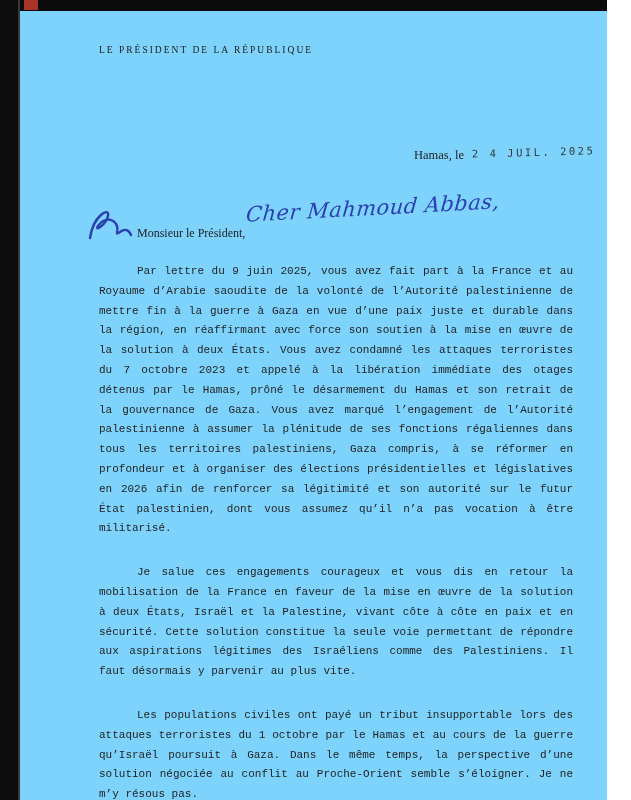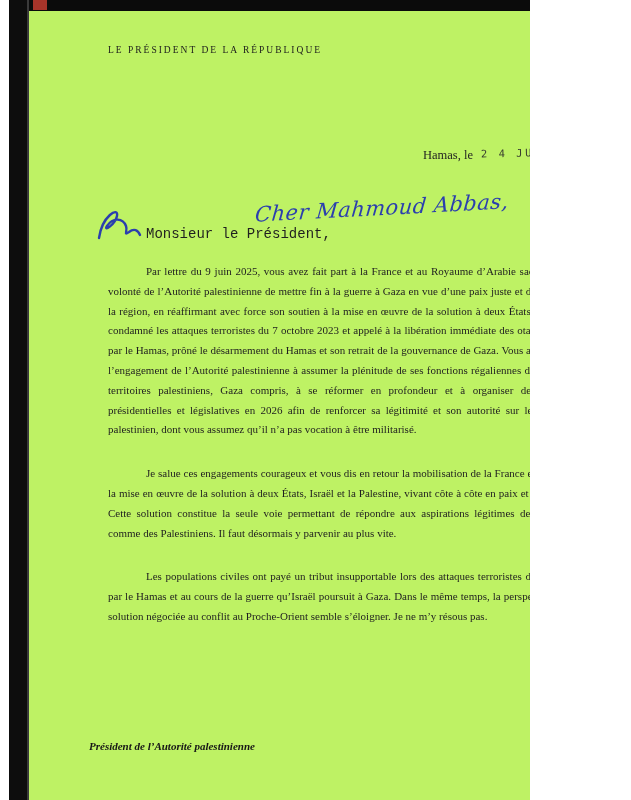--- a/index.html
+++ b/index.html
@@ -2,27 +2,26 @@
 <html><head>
 <meta charset="utf-8">
 <style>
   html, body {
     margin: 0;
     padding: 0;
     background: #ffffff;
   }
   .scan {
     position: relative;
-    width: 521px;
+    width: 607px;
     height: 800px;
-    background: #bef264;
+    background: #7dd3fc;
     overflow: hidden;
     font-family: "Liberation Serif", serif;
     color: #1f1f1f;
-    margin-left: 9px;
   }
   
   .edge-top {
     position: absolute;
     left: 0; top: 0;
     width: 631px; height: 11px;
     background: #0b0b0b;
   }
   .edge-left {
     position: absolute;
@@ -79,34 +78,34 @@
     font-style: italic;
     font-size: 21px;
     color: #2b3fae;
     transform: rotate(-3deg) skewX(-8deg);
     letter-spacing: 0.5px;
     white-space: nowrap;
   }
   .salutation {
     position: absolute;
     left: 137px; top: 226px;
-    font-size: 14px;
-    font-family: Liberation Mono, monospace;
+    font-size: 12px;
   }
   .letter-body {
     position: absolute;
     left: 99px; top: 262px;
     width: 474px;
     font-size: 11px;
     line-height: 1.8;
     text-align: justify;
   }
   .letter-body p {
     margin: 0 0 24px 0;
     text-indent: 38px;
+    font-family: Liberation Mono, monospace;
   }
   .recipient-block {
     position: absolute;
     left: 80px; top: 737px;
     font-size: 11px;
     font-weight: bold;
     font-style: italic;
     line-height: 1.65;
     color: #161616;
   }
@@ -134,16 +133,15 @@
 
   <div class="salutation">Monsieur le Président,</div>
 
   <div class="letter-body">
     <p>Par lettre du 9 juin 2025, vous avez fait part à la France et au Royaume d’Arabie saoudite de la volonté de l’Autorité palestinienne de mettre fin à la guerre à Gaza en vue d’une paix juste et durable dans la région, en réaffirmant avec force son soutien à la mise en œuvre de la solution à deux États. Vous avez condamné les attaques terroristes du 7 octobre 2023 et appelé à la libération immédiate des otages détenus par le Hamas, prôné le désarmement du Hamas et son retrait de la gouvernance de Gaza. Vous avez marqué l’engagement de l’Autorité palestinienne à assumer la plénitude de ses fonctions régaliennes dans tous les territoires palestiniens, Gaza compris, à se réformer en profondeur et à organiser des élections présidentielles et législatives en 2026 afin de renforcer sa légitimité et son autorité sur le futur État palestinien, dont vous assumez qu’il n’a pas vocation à être militarisé.</p>
     <p>Je salue ces engagements courageux et vous dis en retour la mobilisation de la France en faveur de la mise en œuvre de la solution à deux États, Israël et la Palestine, vivant côte à côte en paix et en sécurité. Cette solution constitue la seule voie permettant de répondre aux aspirations légitimes des Israéliens comme des Palestiniens. Il faut désormais y parvenir au plus vite.</p>
     <p>Les populations civiles ont payé un tribut insupportable lors des attaques terroristes du 1 octobre par le Hamas et au cours de la guerre qu’Israël poursuit à Gaza. Dans le même temps, la perspective d’une solution négociée au conflit au Proche-Orient semble s’éloigner. Je ne m’y résous pas.</p>
   </div>
 
   <div class="recipient-block">
-    <div>Président de l’Autorité palestinienne</div>
   </div>
 
 </div>
 
 </body></html>

